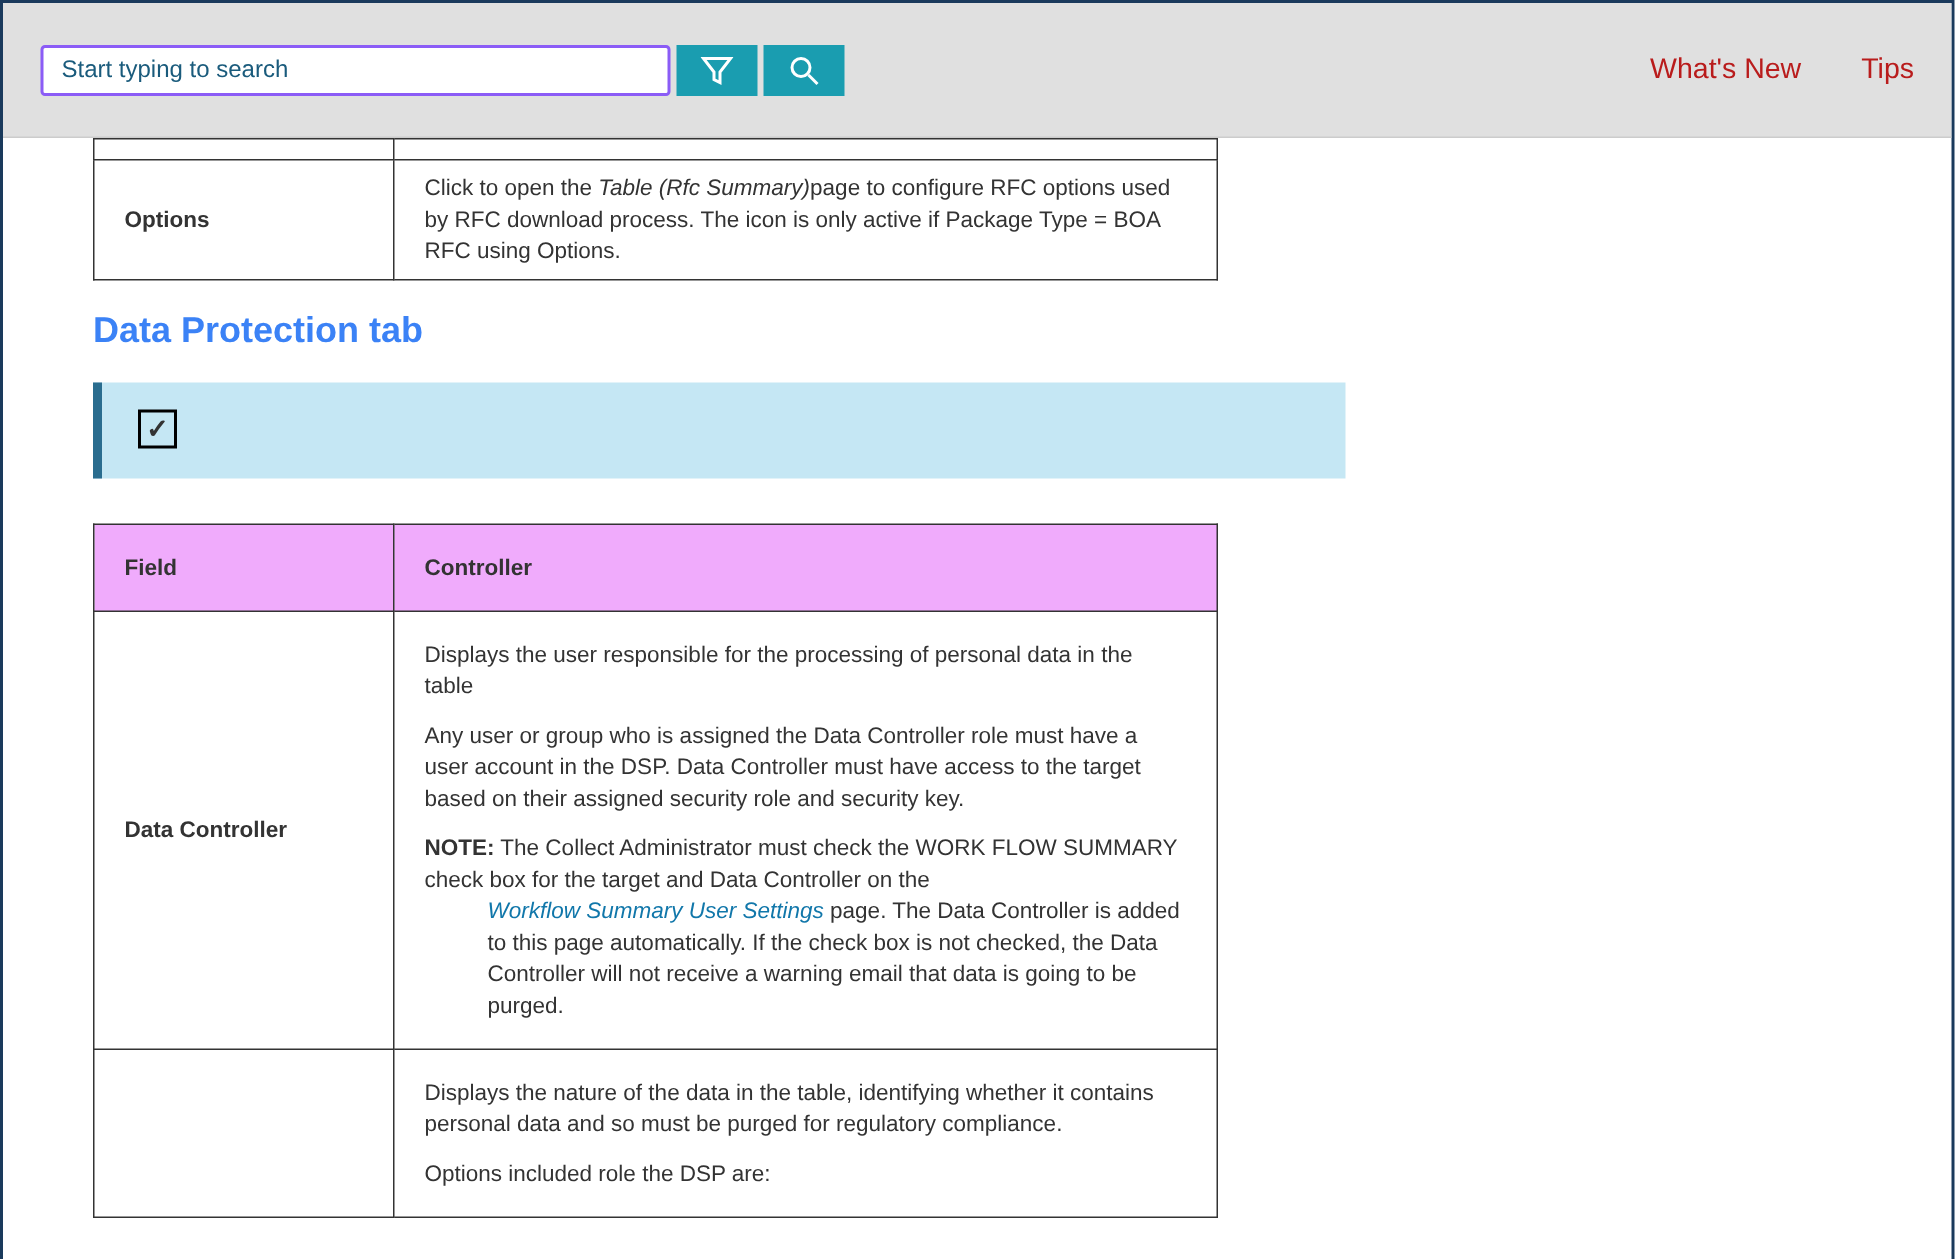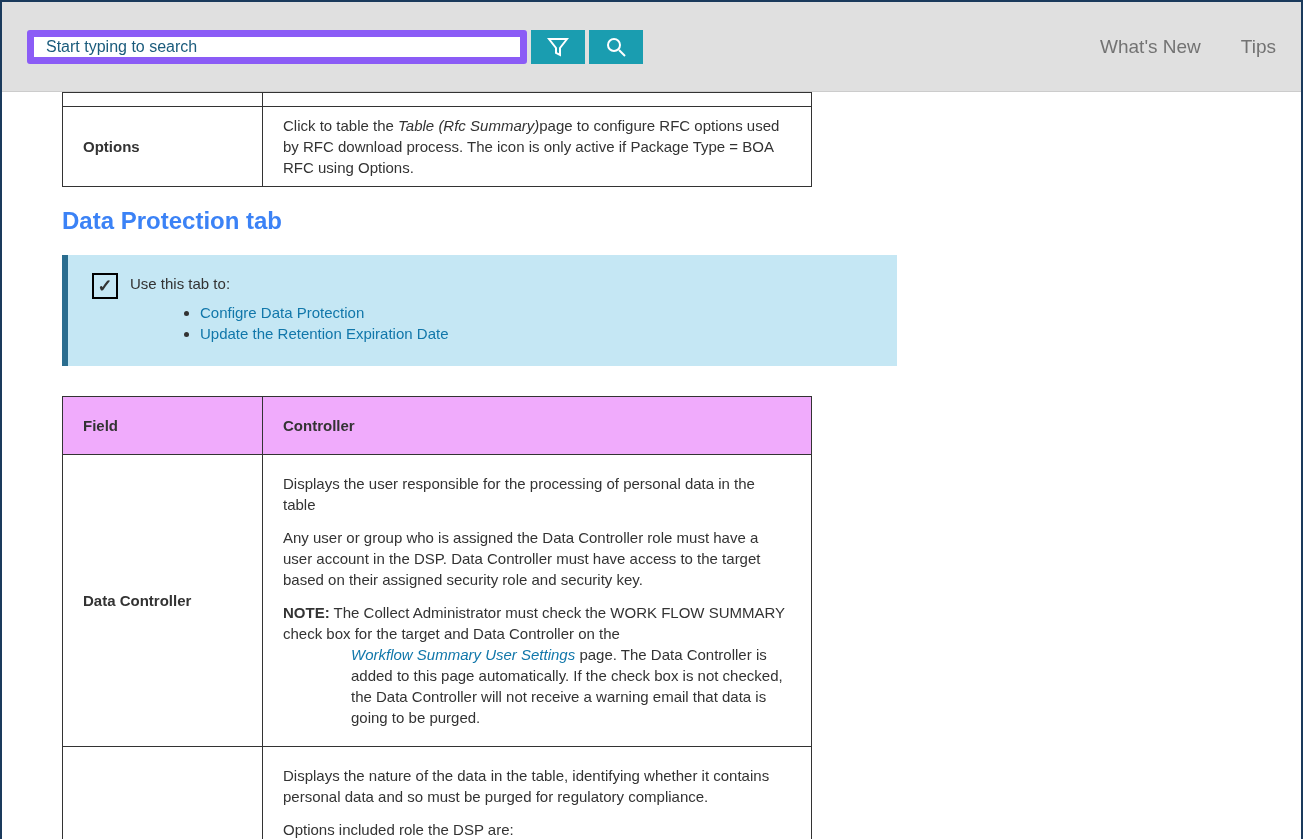--- a/index.html
+++ b/index.html
@@ -31,23 +31,23 @@
   .dropdown-arrow {
     font-size: 12px;
     margin-left: 6px;
     cursor: pointer;
   }
   .search-wrap {
     display: flex;
     flex: 0 0 auto;
   }
   .search-input {
-    width: 500px;
+    width: 420px;
     height: 34px;
-    border: 7px solid #8b5cf6;
+    border: 2px solid #8b5cf6;
     border-radius: 3px;
     padding: 0 12px;
     font-size: 16px;
     color: #1a5b7c;
     background: #fff;
   }
   .search-input::placeholder { color: #1a5b7c; }
   .btn {
     width: 54px;
     height: 34px;
@@ -55,21 +55,21 @@
     margin-left: 4px;
     cursor: pointer;
     display: flex;
     align-items: center;
     justify-content: center;
   }
   .btn-filter { background: #1a9db0; }
   .btn-search { background: #1a9db0; }
   .header-spacer { flex: 1; }
   .nav-link {
-    color: #737373;
+    color: #b91c1c;
     font-size: 19px;
     margin-left: 40px;
     text-decoration: none;
     cursor: pointer;
   }
   .content {
     padding: 0 60px 20px 60px;
     max-width: 900px;
   }
   table {
@@ -118,21 +118,21 @@
   .callout li { margin: 4px 0; }
   .link {
     color: #1177aa;
     text-decoration: none;
     cursor: pointer;
   }
   .link-italic { font-style: italic; color: #1177aa; cursor: pointer; }
   .desc p { margin-bottom: 12px; }
   .desc p:last-child { margin-bottom: 0; }
   .note-label { font-weight: bold; }
-  .note-body { margin-left: 68px; display: block; }
+  .note-body { margin-left: 42px; display: block; }
   .top-table-frag td { padding-top: 8px; padding-bottom: 8px; }
   .top-table-frag .empty-row td { height: 14px; padding:0; }
 </style>
 </head>
 <body>
 
 <div class="header">
   <div class="search-wrap">
     <input type="text" class="search-input" placeholder="Start typing to search" style="">
     <button class="btn btn-filter">
@@ -157,39 +157,32 @@
   <table class="top-table-frag">
     <tbody>
         <tr class="empty-row">
           <td class="col-field"></td>
           <td></td>
         </tr>
     <tr>
       <td class="col-field">Options</td>
       <td class="desc">
         <p>
-          <span>Click to table the </span><span class="italic">Table (Rfc Summary)</span><span>page to configure RFC options used by RFC download process. The icon  is only active if Package Type = BOA RFC using Options.</span>
+          <span>Click to open the </span><span class="italic">Table (Rfc Summary)</span><span>page to configure RFC options used by RFC download process. The icon  is only active if Package Type = BOA RFC using Options.</span>
         </p>
       </td>
     </tr>
   </tbody>
     </table>
 
   <h2 class="section-heading">Data Protection tab</h2>
 
   <div class="callout">
     <div class="callout-inner">
       <div class="callout-icon">✓</div>
-      <div>
-        <span>Use this tab to:</span>
-        <ul>
-          <li><a class="link">Configre Data Protection</a></li>
-          <li><a class="link">Update the Retention Expiration Date</a></li>
-        </ul>
-      </div>
     </div>
   </div>
 
   <table>
     <tbody>
         <tr>
       <th class="col-field">Field</th>
       <th>Controller</th>
     </tr>
     <tr>

